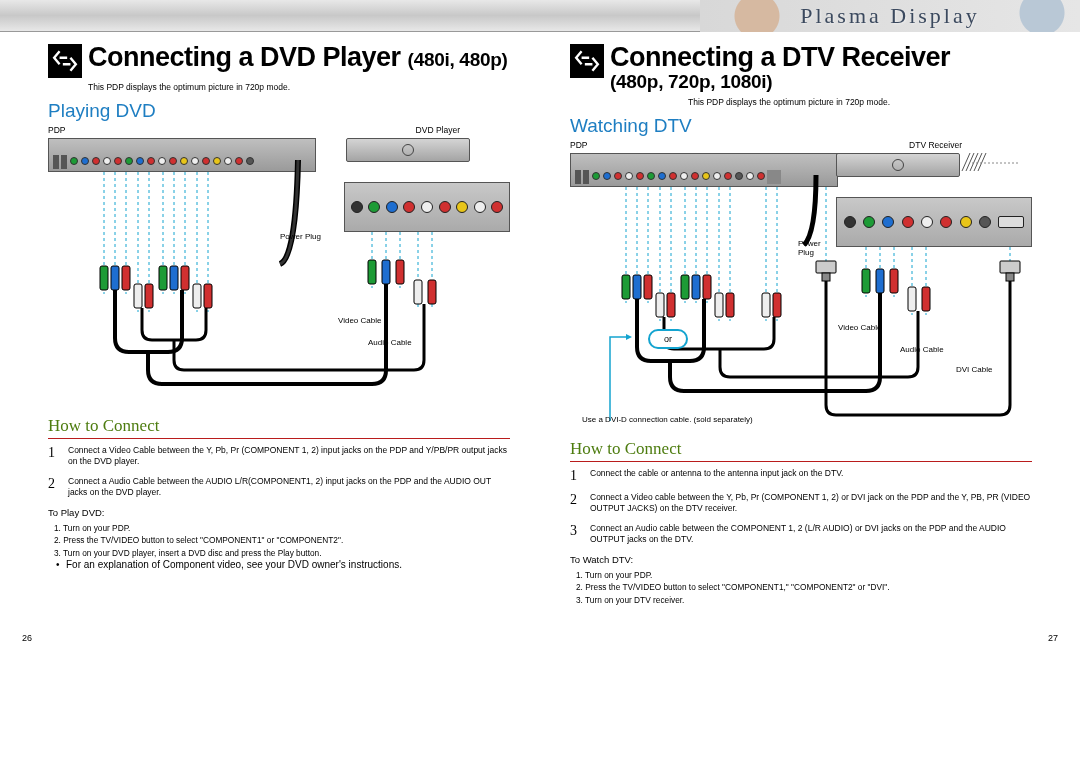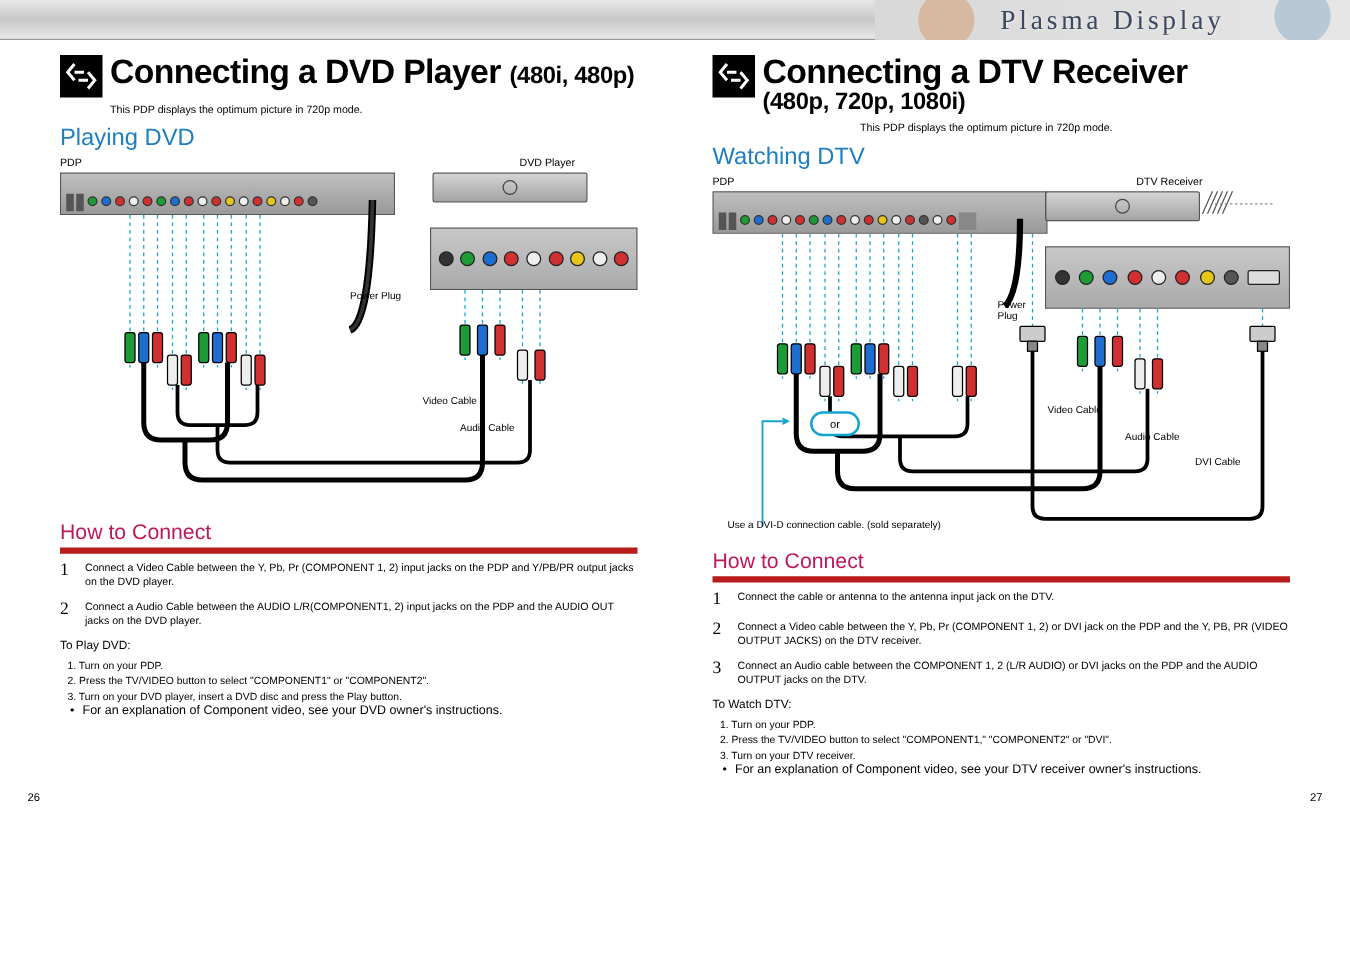--- a/index.html
+++ b/index.html
@@ -127,25 +127,25 @@
     border:2px solid #14a4d0;
     border-radius:14px;
     padding:3px 14px;
     background:#fff;
   }
 
   
   .wiring { position:absolute; left:0; top:0; width:100%; height:100%; }
 
   .howto-head {
-    font-family:Liberation Sans, sans-serif;
+    font-family:Liberation Serif, serif;
     font-stretch:condensed;
     font-size:17px;
-    color:#be185d;
-    border-bottom:5px solid #b91c1c;
+    color:#4d7c0f;
+    border-bottom:1px solid #b91c1c;
     padding:2px 0;
     margin-top:6px;
   }
   .steps { margin-top:6px; }
   .step { display:flex; gap:8px; margin-bottom:8px; }
   .stepnum {
     font-family:Georgia,serif; font-size:14px; width:12px; flex-shrink:0;
   }
   .step p { font-size:8.5px; line-height:1.35; }
   .subhead { font-size:9.5px; margin:6px 0 4px 0;}
@@ -451,18 +451,17 @@
           <div class="stepnum">3</div>
           <p>Connect an Audio cable between the COMPONENT 1, 2 (L/R AUDIO) or DVI jacks on the PDP and the AUDIO OUTPUT jacks on the DTV.</p>
         </div>
     </div>
     <div class="subhead">To Watch DTV:</div>
     <ul class="mini-steps">
       <li>1.  Turn on your PDP.</li>
       <li>2.  Press the TV/VIDEO button to select "COMPONENT1," "COMPONENT2" or "DVI".</li>
       <li>3.  Turn on your DTV receiver.</li>
     </ul>
-    <div class="bullet-note">For an explanation of Component video, see your DTV receiver owner's instructions.</div>
 
     <div class="page-num rt">27</div>
   </div>
 
 </div>
 
 </body></html>

